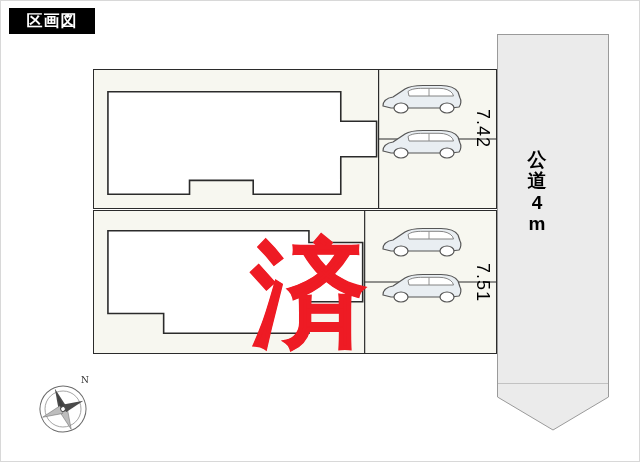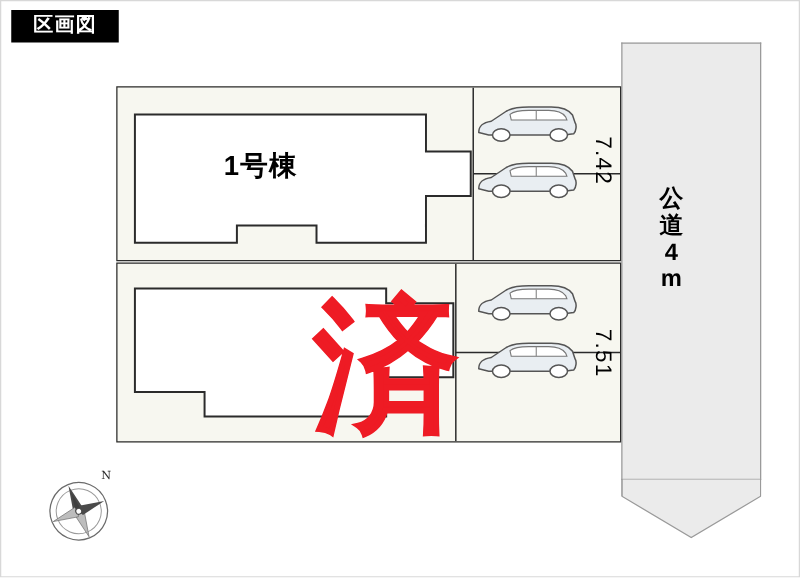--- a/index.html
+++ b/index.html
@@ -173,21 +173,20 @@
 
   <div class="plot" id="plot1">
     <svg class="footprint" viewBox="0 0 404 140" preserveAspectRatio="none">
 
       <path d="M 14,22 L 248,22 L 248,52 L 284,52 L 284,88 L 248,88 L 248,126 L 160,126 L 160,112 L 96,112 L 96,126 L 14,126 Z" fill="#ffffff" stroke="#2b2b2b" stroke-width="1.6" stroke-linejoin="miter"></path>
 
       <line x1="286" y1="0" x2="286" y2="140" stroke="#2b2b2b" stroke-width="1.2"></line>
       <line x1="286" y1="70" x2="404" y2="70" stroke="#2b2b2b" stroke-width="1.2"></line>
     </svg>
   </div>
-  <div class="plot-label" id="plot1-label">1号棟</div>
 
   <div class="plot" id="plot2">
     <svg class="footprint" viewBox="0 0 404 144" preserveAspectRatio="none">
       <path d="M 14,20 L 216,20 L 216,32 L 270,32 L 270,92 L 216,92 L 216,124 L 70,124 L 70,104 L 14,104 Z" fill="#ffffff" stroke="#2b2b2b" stroke-width="1.6" stroke-linejoin="miter"></path>
       <line x1="272" y1="0" x2="272" y2="144" stroke="#2b2b2b" stroke-width="1.2"></line>
       <line x1="272" y1="72" x2="404" y2="72" stroke="#2b2b2b" stroke-width="1.2"></line>
     </svg>
   </div>
 
   <div class="car" id="car-1">

